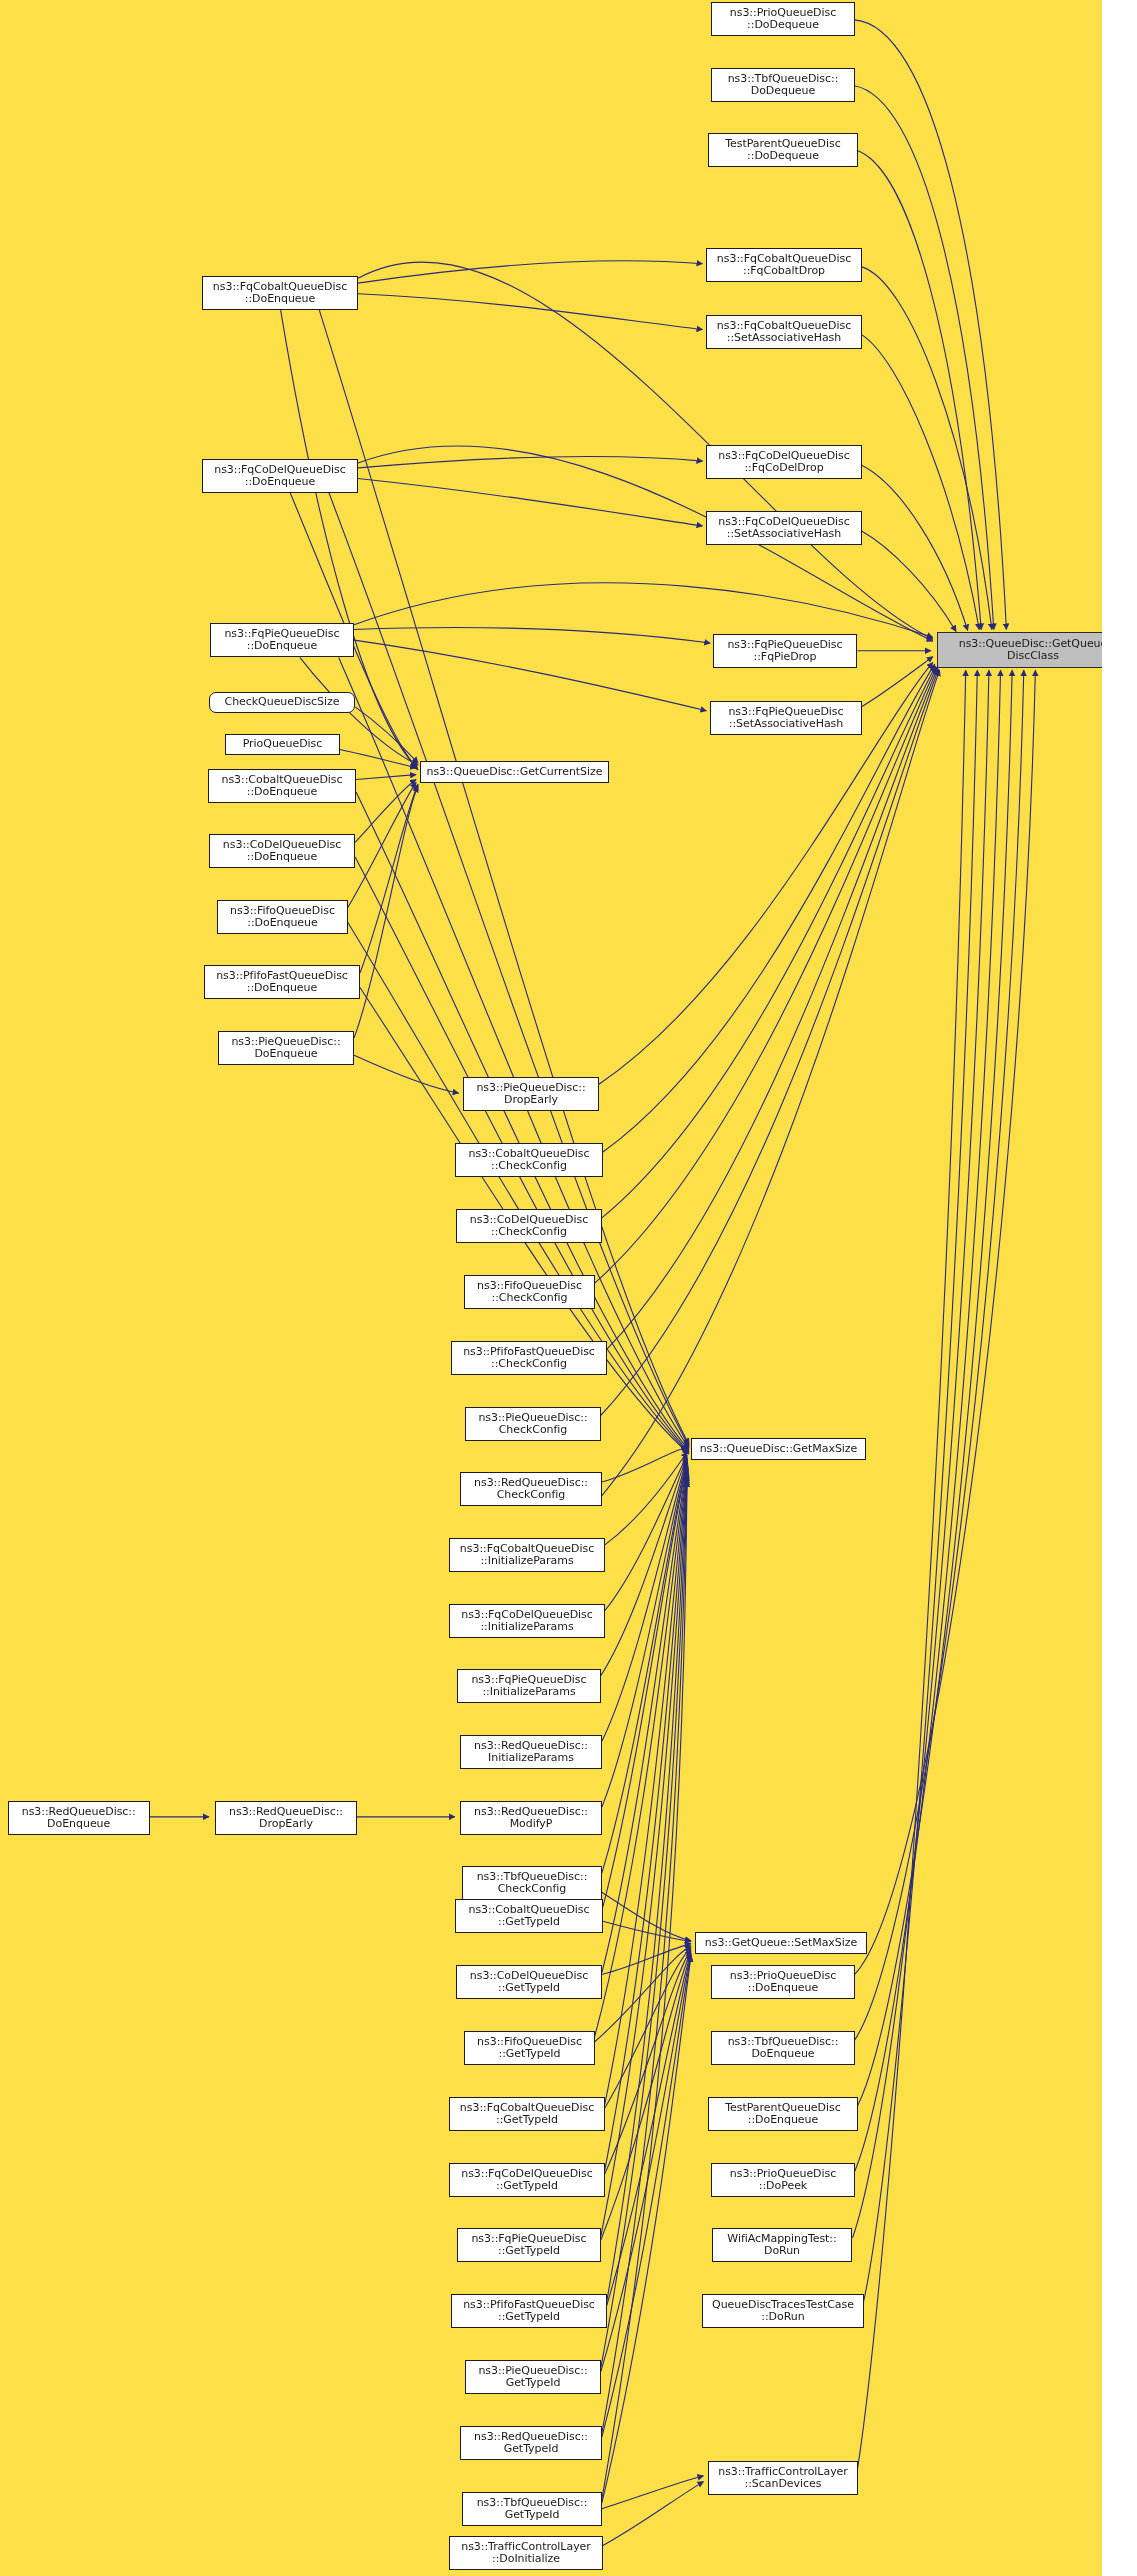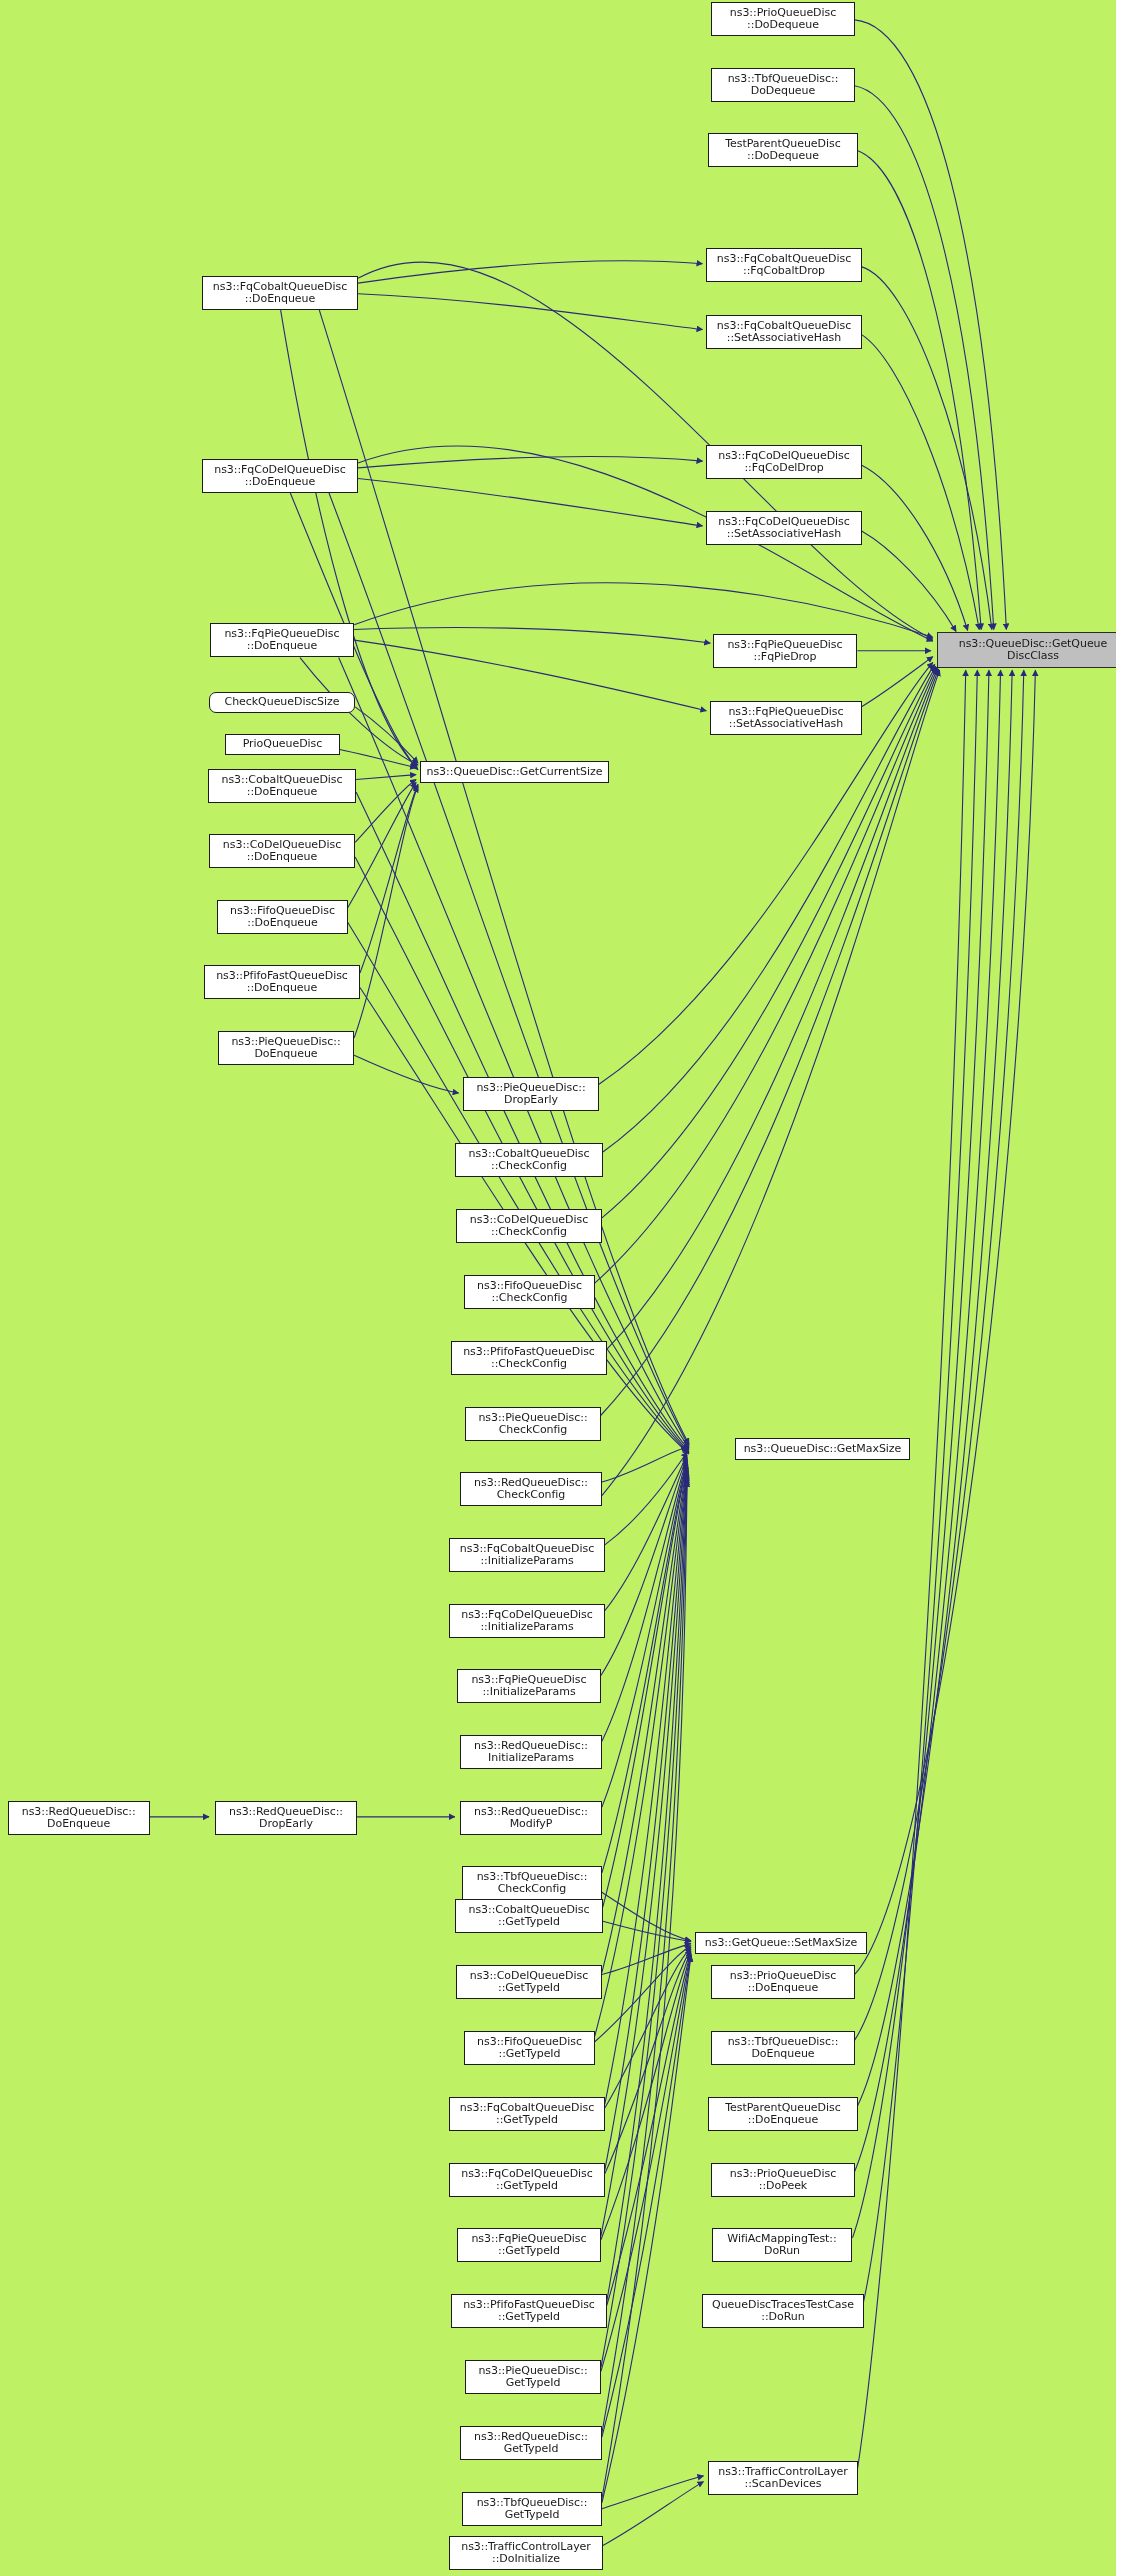--- a/index.html
+++ b/index.html
@@ -3,24 +3,23 @@
 <meta charset="utf-8">
 <style>
   html, body {
     margin: 0; padding: 0;
     background: #ffffff;
   }
   #canvas {
     position: relative;
     width: 1102px;
     height: 2576px;
-    background: #bef264;
+    background: #fde047;
     font-family: "DejaVu Sans", "Liberation Sans", sans-serif;
     overflow: hidden;
-    padding-left: 14px;
   }
   #edges {
     position: absolute;
     left: 0; top: 0;
     width: 1137px;
     height: 2576px;
     pointer-events: none;
   }
   .node {
     position: absolute;
@@ -187,21 +186,21 @@
       <div class="node" id="n23" style="left: 456px; top: 1209px; width: 146px; height: 34px;"><span class="lbl">ns3::CoDelQueueDisc
 ::CheckConfig</span></div>
       <div class="node" id="n24" style="left: 464px; top: 1275px; width: 131px; height: 34px;"><span class="lbl">ns3::FifoQueueDisc
 ::CheckConfig</span></div>
       <div class="node" id="n25" style="left: 451px; top: 1341px; width: 156px; height: 34px;"><span class="lbl">ns3::PfifoFastQueueDisc
 ::CheckConfig</span></div>
       <div class="node" id="n26" style="left: 465px; top: 1407px; width: 136px; height: 34px;"><span class="lbl">ns3::PieQueueDisc::
 CheckConfig</span></div>
       <div class="node" id="n27" style="left: 460px; top: 1472px; width: 142px; height: 34px;"><span class="lbl">ns3::RedQueueDisc::
 CheckConfig</span></div>
-      <div class="node" id="n28" style="left: 691px; top: 1438px; width: 175px; height: 22px; margin-left: 44px;"><span class="lbl">ns3::QueueDisc::GetMaxSize</span></div>
+      <div class="node" id="n28" style="left: 691px; top: 1438px; width: 175px; height: 22px;"><span class="lbl">ns3::QueueDisc::GetMaxSize</span></div>
       <div class="node" id="n29" style="left: 449px; top: 1538px; width: 156px; height: 34px;"><span class="lbl">ns3::FqCobaltQueueDisc
 ::InitializeParams</span></div>
       <div class="node" id="n30" style="left: 449px; top: 1604px; width: 156px; height: 34px;"><span class="lbl">ns3::FqCoDelQueueDisc
 ::InitializeParams</span></div>
       <div class="node" id="n31" style="left: 457px; top: 1669px; width: 144px; height: 34px;"><span class="lbl">ns3::FqPieQueueDisc
 ::InitializeParams</span></div>
       <div class="node" id="n32" style="left: 460px; top: 1735px; width: 142px; height: 34px;"><span class="lbl">ns3::RedQueueDisc::
 InitializeParams</span></div>
       <div class="node" id="n33" style="left: 7.7px; top: 1801px; width: 142px; height: 34px;"><span class="lbl">ns3::RedQueueDisc::
 DoEnqueue</span></div>

